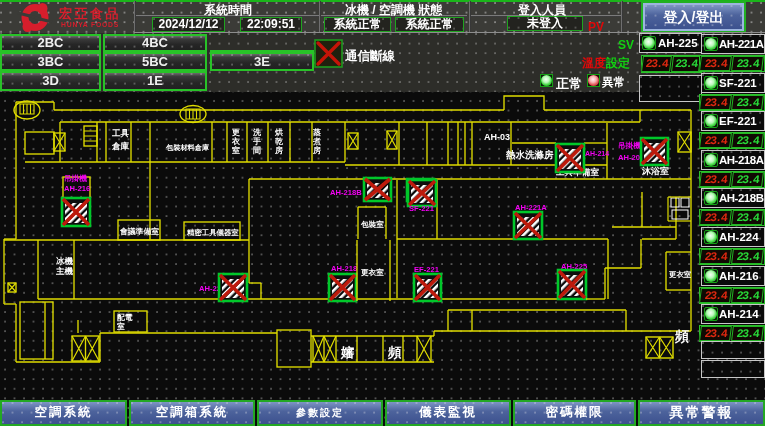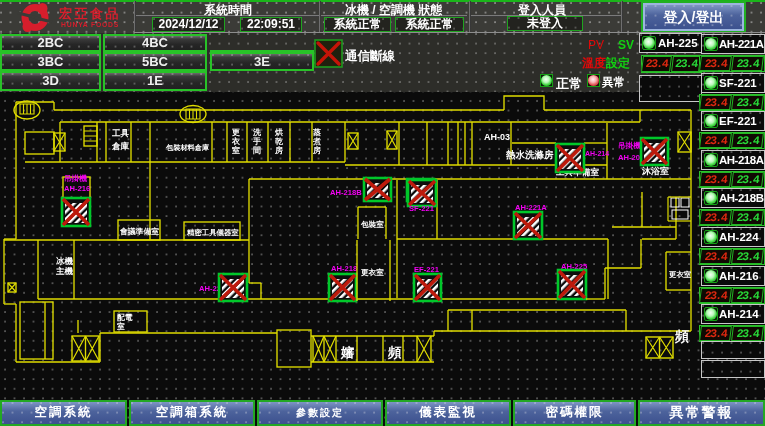--- a/index.html
+++ b/index.html
@@ -414,21 +414,21 @@
 
 <div class="abs btn" style="left:103px;top:71px;width:104px;height:20px;line-height:16px">1E</div>
 
 <svg class="abs" style="left:314px;top:39px" width="29" height="29" viewBox="0 0 29 29">
 <rect x="1" y="1" width="27" height="27" fill="#20200e" stroke="#1f9a1f" stroke-width="1.6"></rect>
 <path d="M4,4 L25,25 M25,4 L4,25" stroke="#c41408" stroke-width="3.4" stroke-linecap="round"></path>
 </svg>
 
 <div class="abs wlab" style="left:345px;top:48px;font-size:12.5px">通信斷線</div>
 
-<div class="abs" style="left:588px;top:38px;color:#e00808;font-weight:normal;font-size:12px">PV</div>
+<div class="abs" style="left:588px;top:20px;color:#e00808;font-weight:bold;font-size:12px">PV</div>
 <div class="abs" style="left:618px;top:38px;color:#12d012;font-weight:bold;font-size:12px">SV</div>
 
 <div class="abs" style="left:582px;top:55px;color:#e00808;font-weight:bold;font-size:12px">溫度<span style="color:#12d012">設定</span></div>
 
 <div class="abs led" style="left:540px;top:74px;width:13px;height:13px"></div>
 <div class="abs wlab" style="left:556px;top:75px;font-size:13px">正常</div>
 
 <div class="abs ledr" style="left:587px;top:74px;width:13px;height:13px"></div>
 <div class="abs wlab" style="left:602px;top:75px;font-size:11.5px">異常</div>
 

